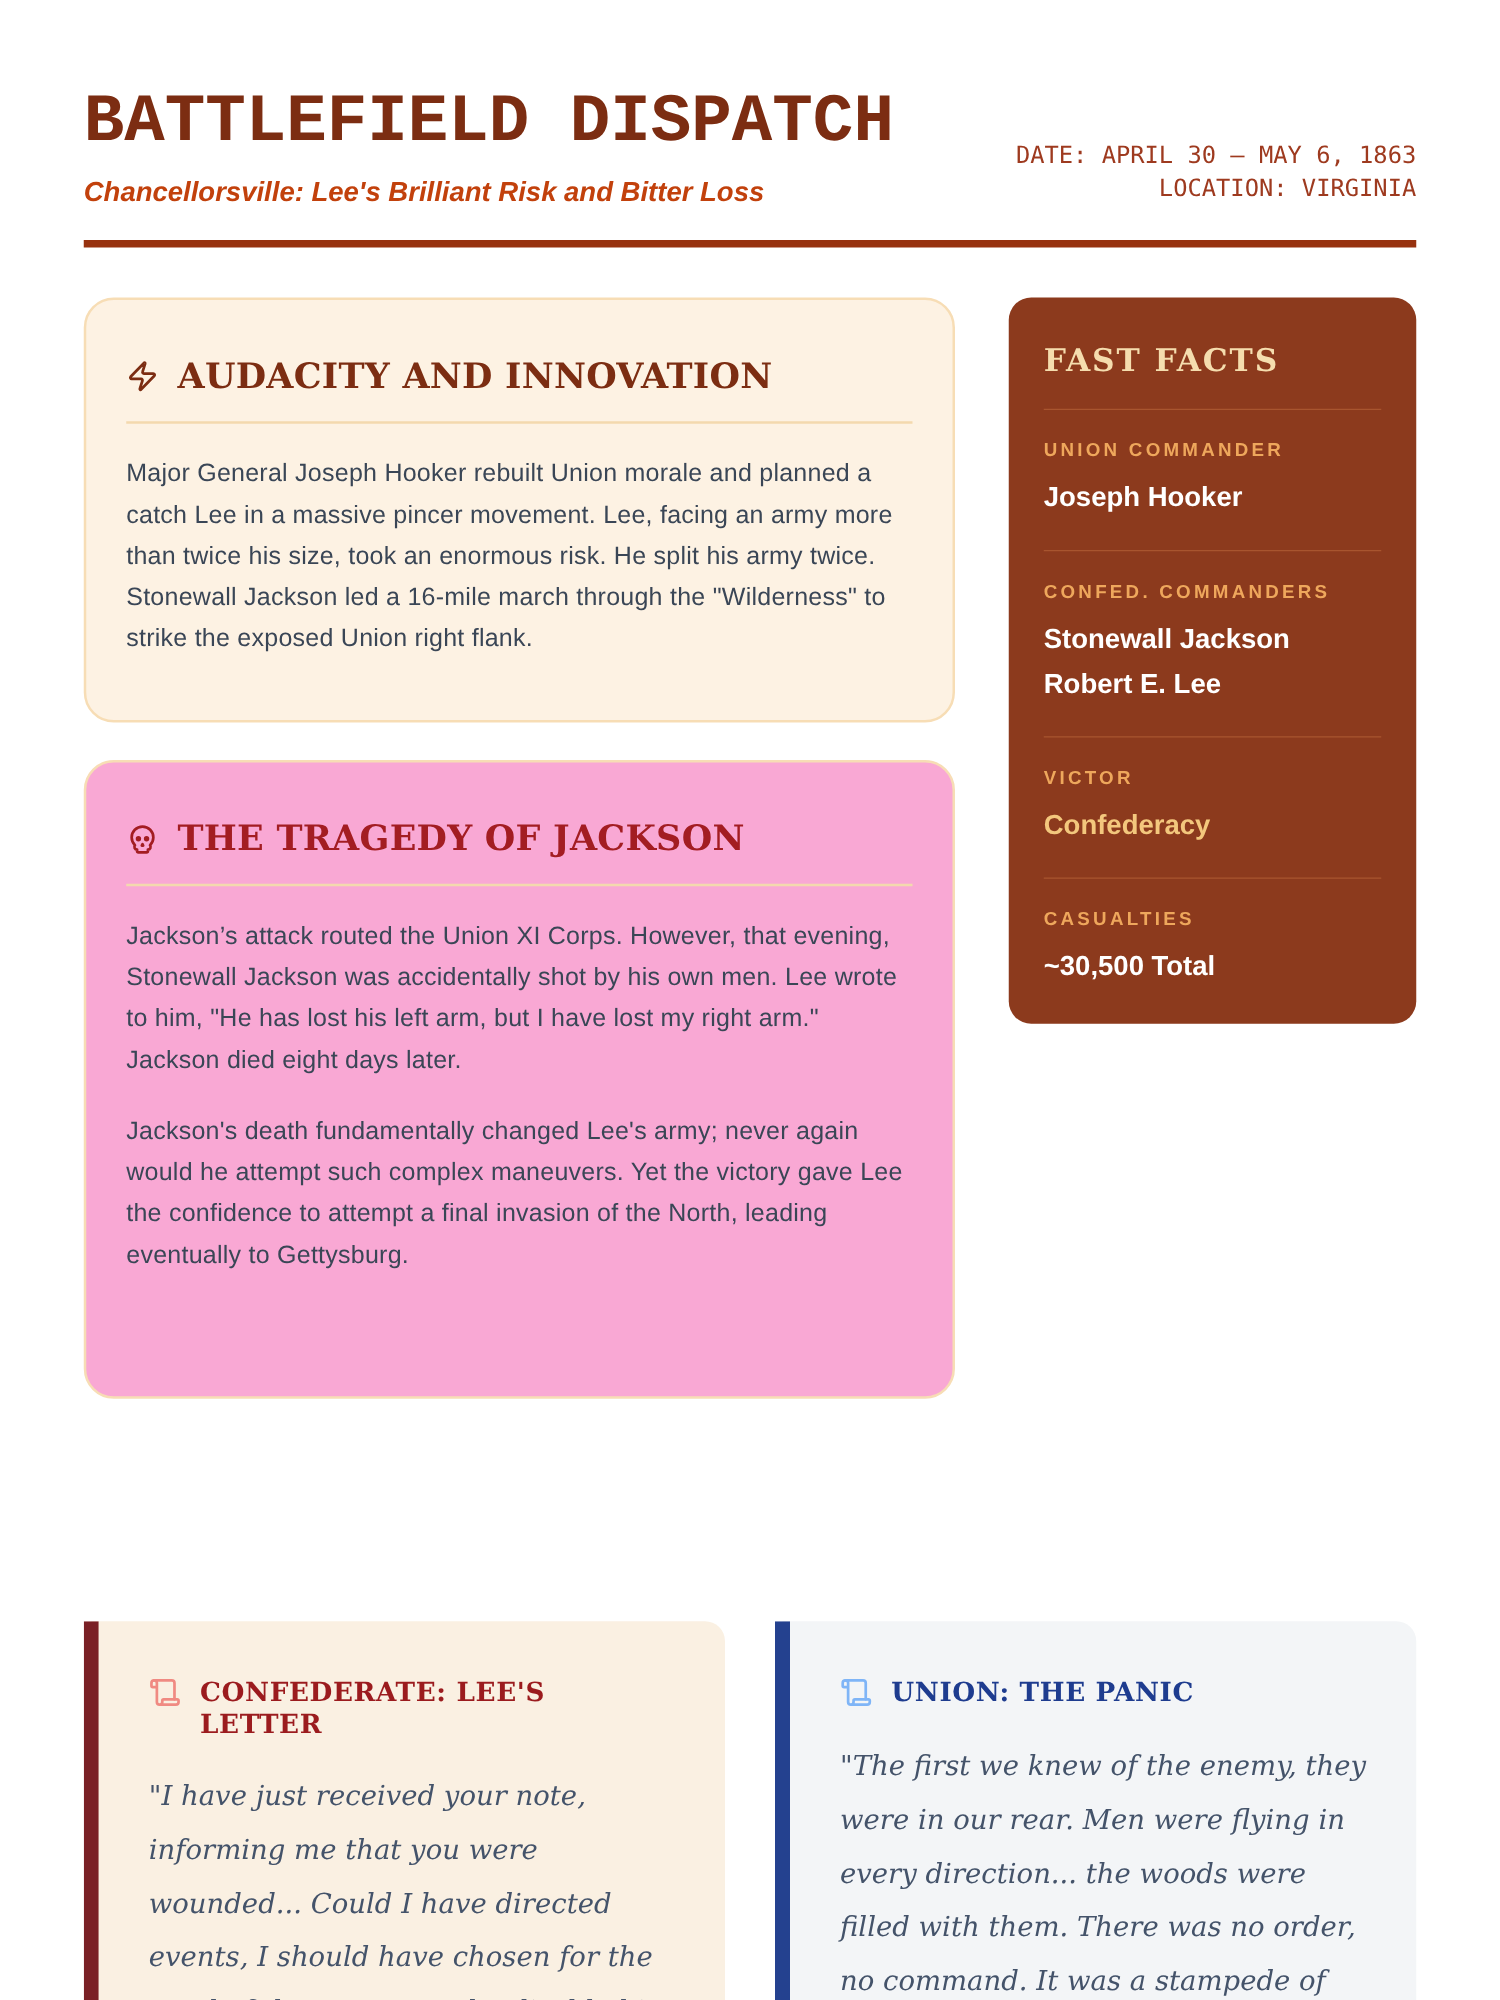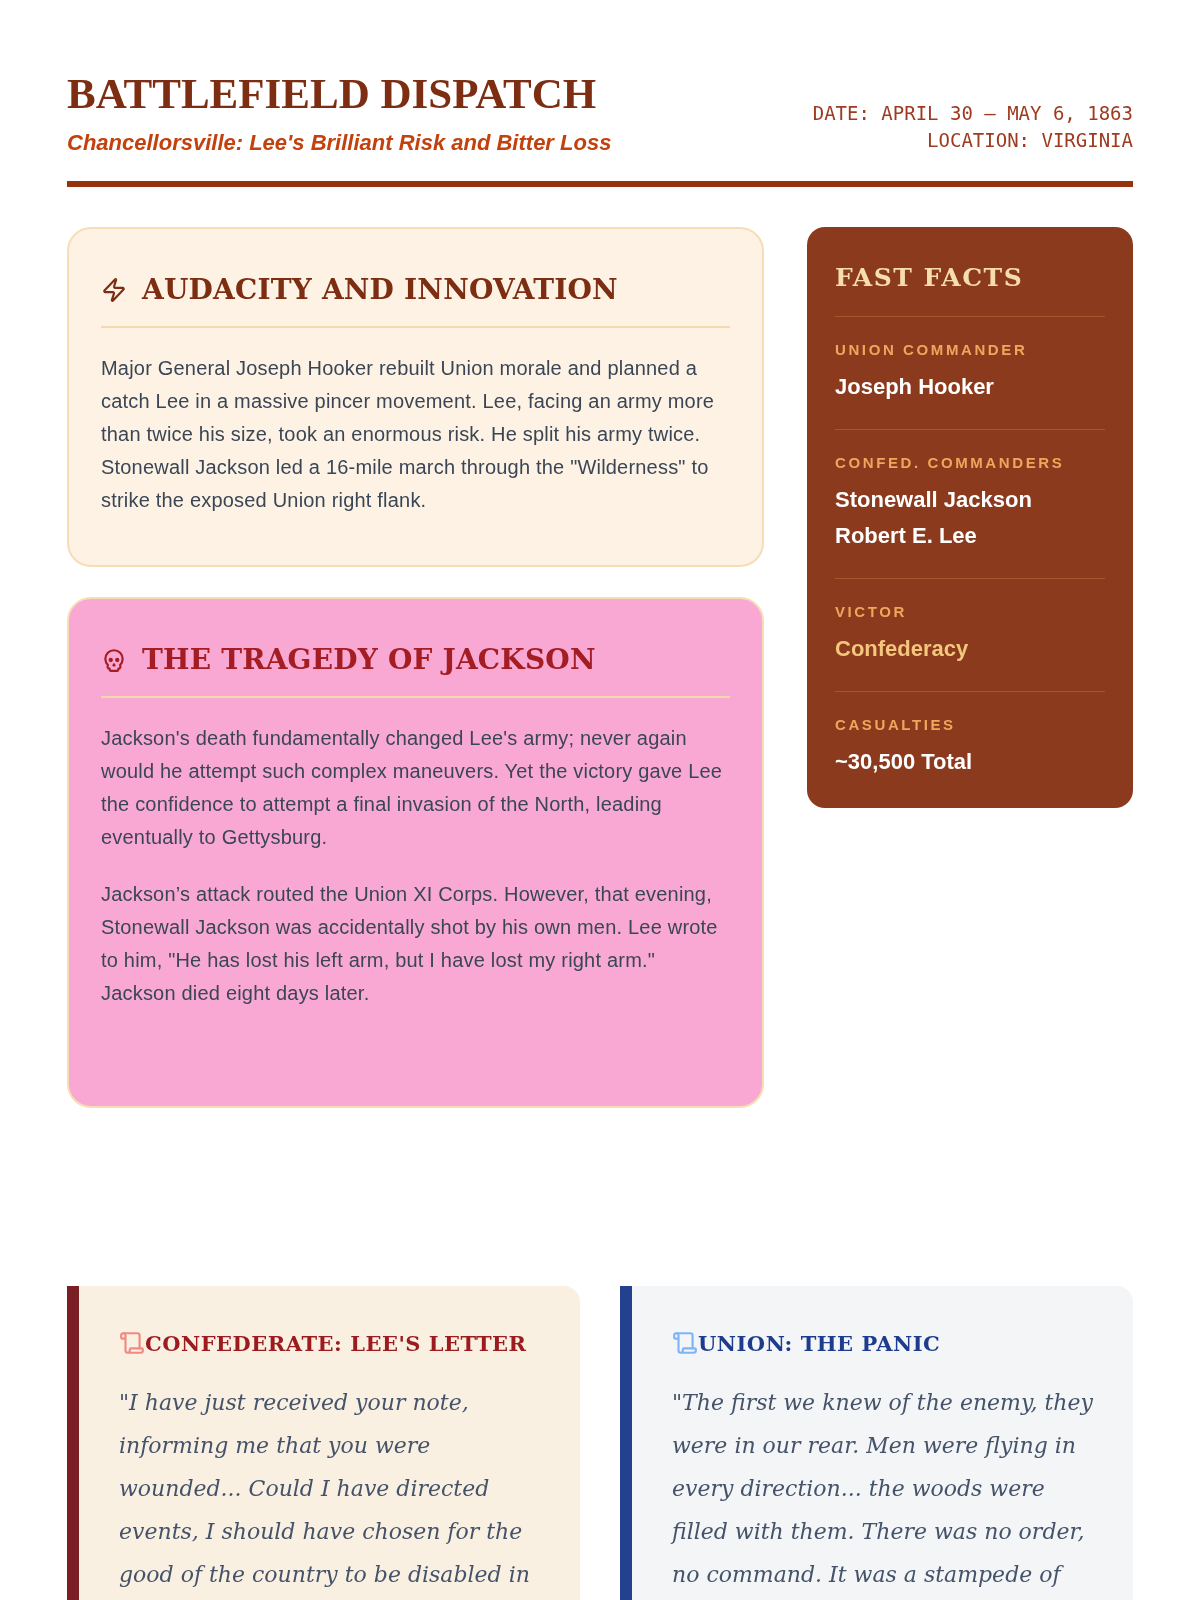--- a/index.html
+++ b/index.html
@@ -28,21 +28,21 @@
     --union_icon:#7FB5F7;
     --quote_text:#44536A;
   }
   *{box-sizing:border-box;}
   html,body{width:1200px;height:1600px;margin:0;padding:0;overflow:hidden;background:#ffffff;}
   body{font-family:"Liberation Sans", sans-serif;}
   .page{width:1066px;margin:0 auto;padding-top:72px;}
 
   
   .header{display:flex;justify-content:space-between;align-items:flex-end;}
-  .page-title{font-family:Liberation Serif, serif;font-weight:700;font-size:43px;line-height:1.0;
+  .page-title{font-family:Liberation Mono, monospace;font-weight:700;font-size:54px;line-height:1.0;
     color:var(--rust_dark);margin:0;letter-spacing:0;}
   .subtitle{margin-top:15px;font-style:italic;font-weight:700;font-size:22px;color:var(--accent_orange);}
   .header-meta{text-align:right;font-family:"DejaVu Sans Mono", monospace;font-size:19px;
     line-height:27px;color:var(--date_rust);padding-bottom:2px;white-space:nowrap;}
   .rule{height:6px;background:var(--rule);margin-top:25px;}
 
   
   .main-grid{display:grid;grid-template-columns:1fr 326px;gap:43px;margin-top:40px;align-items:start;}
 
   .card{border:2px solid var(--card_border);border-radius:24px;padding:30px 32px 36px;}
@@ -66,21 +66,21 @@
   .ff-divider{height:1px;background:var(--sidebar_divider);margin:24px 0;border:none;}
   .ff-label{font-size:15px;font-weight:700;letter-spacing:2.6px;color:var(--sidebar_label);margin-bottom:11px;}
   .ff-value{font-size:22px;font-weight:600;color:var(--sidebar_value);line-height:36px;}
   .ff-highlight{color:var(--victor_value);}
 
   
   .quotes-grid{display:grid;grid-template-columns:1fr 1fr;gap:40px;margin-top:178px;}
   .quote-card{border-left:12px solid;border-radius:0 16px 16px 0;padding:44px 40px 40px;min-height:420px;}
   .quote-conf{background:var(--conf_quote_bg);border-left-color:var(--conf_bar);}
   .quote-union{background:var(--union_quote_bg);border-left-color:var(--union_bar);}
-  .quote-title-row{display:flex;align-items:center;}
+  .quote-title-row{display:flex;align-items:flex-start;gap:15px;}
   .quote-title{font-family:"DejaVu Serif", serif;font-size:21px;font-weight:700;letter-spacing:.5px;margin:0;}
   .conf-title{color:var(--conf_title);}
   .union-title{color:var(--union_title);}
   .icon-conf{color:var(--conf_icon);}
   .icon-union{color:var(--union_icon);}
   .quote-text{font-family:"DejaVu Serif", serif;font-style:italic;font-size:22px;line-height:43px;
     color:var(--quote_text);margin:25px 0 0;}
 </style>
 </head>
 <body>
@@ -123,22 +123,22 @@
             <svg viewBox="0 0 24 24" fill="none" stroke="currentColor" stroke-width="2" stroke-linecap="round" stroke-linejoin="round">
                 <path d="m12.5 17-.5-1-.5 1h1z"></path>
                 <path d="M15 22a1 1 0 0 0 1-1v-1a2 2 0 0 0 1.56-3.25 8 8 0 1 0-11.12 0A2 2 0 0 0 8 20v1a1 1 0 0 0 1 1z"></path>
                 <circle cx="15" cy="12" r="1"></circle>
                 <circle cx="9" cy="12" r="1"></circle>
               </svg>
           </span>
           <h2 class="card-title crimson-title">THE TRAGEDY OF JACKSON</h2>
         </div>
         <hr class="card-divider">
+        <p class="body-text">Jackson’s attack routed the Union XI Corps. However, that evening, Stonewall Jackson was accidentally shot by his own men. Lee wrote to him, "He has lost his left arm, but I have lost my right arm." Jackson died eight days later.</p>
         <p class="body-text">Jackson's death fundamentally changed Lee's army; never again would he attempt such complex maneuvers. Yet the victory gave Lee the confidence to attempt a final invasion of the North, leading eventually to Gettysburg.</p>
-        <p class="body-text">Jackson’s attack routed the Union XI Corps. However, that evening, Stonewall Jackson was accidentally shot by his own men. Lee wrote to him, "He has lost his left arm, but I have lost my right arm." Jackson died eight days later.</p>
       </section>
 
     </div>
 
     <aside class="fast-facts">
       <h2 class="ff-title">FAST FACTS</h2>
       <hr class="ff-divider">
       <div class="ff-group">
         <div class="ff-label">UNION COMMANDER</div>
         <div class="ff-value">Joseph Hooker</div>

